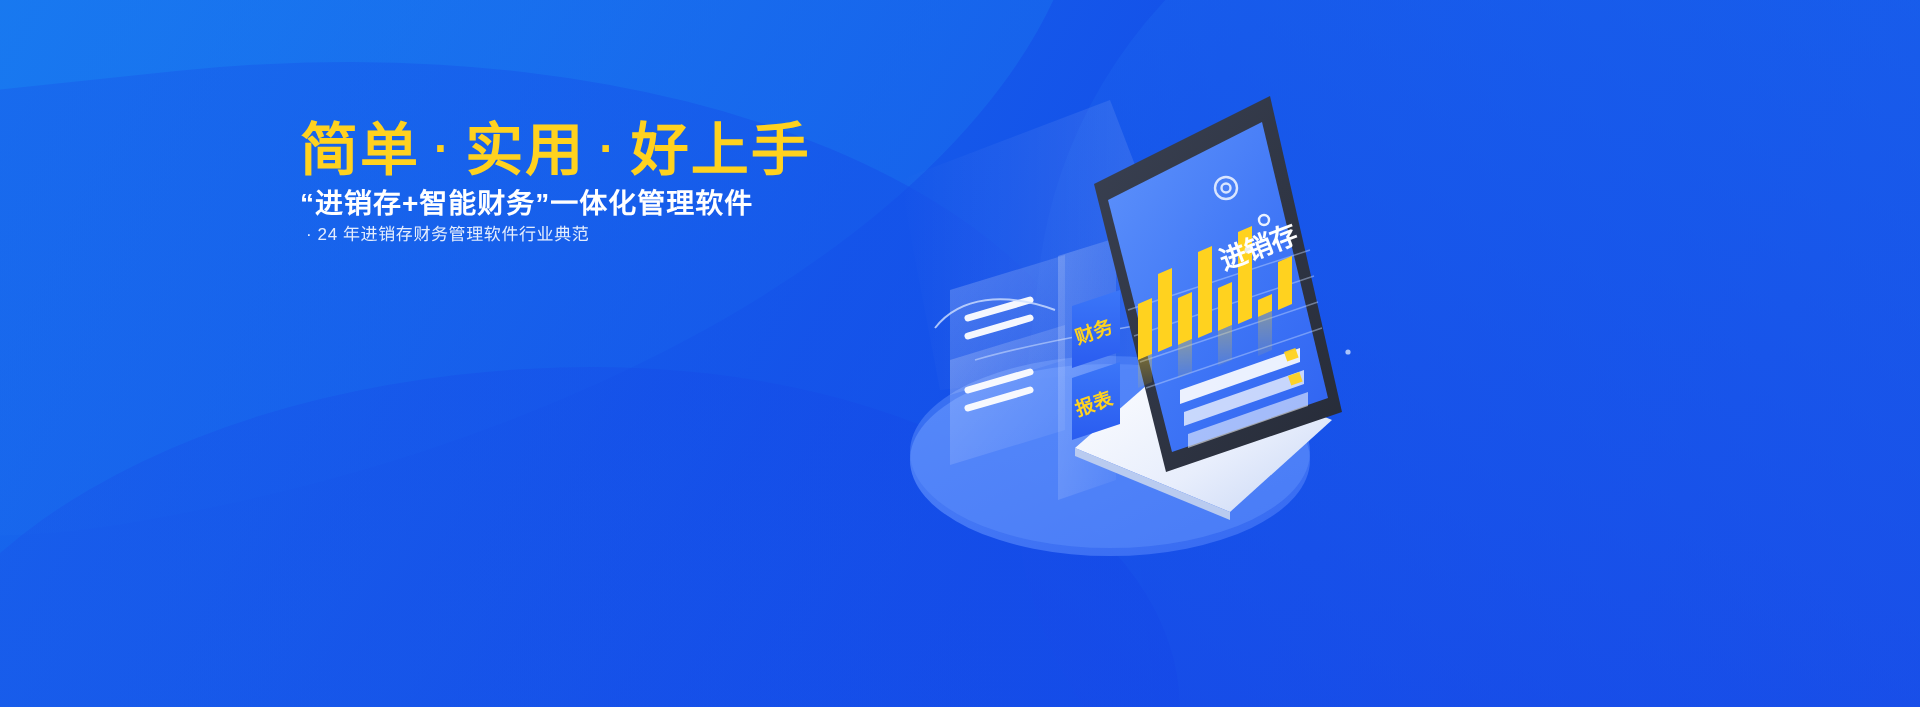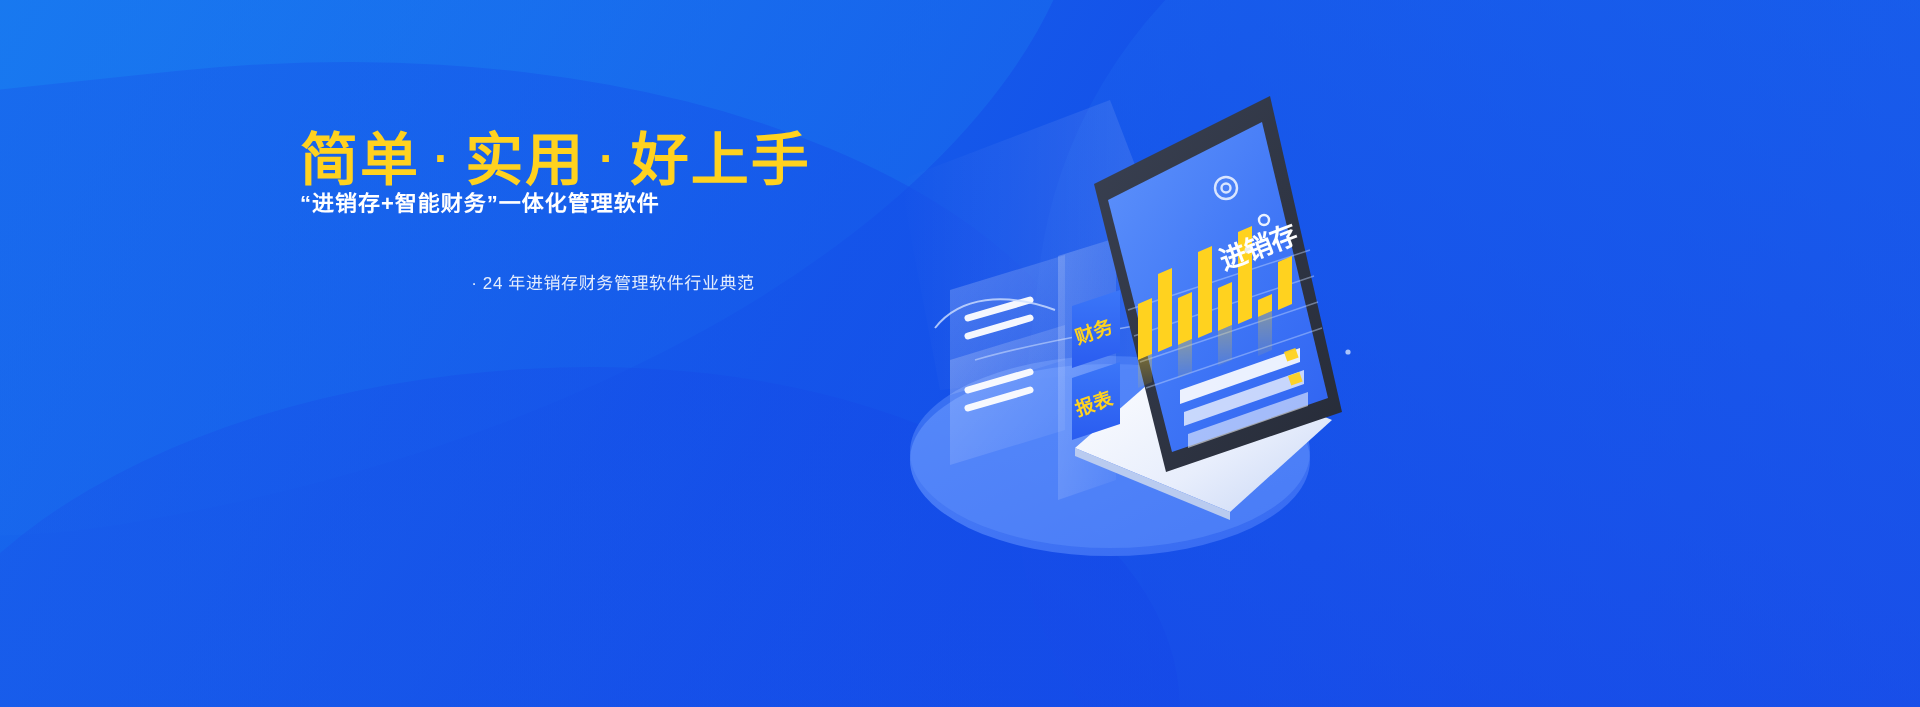--- a/index.html
+++ b/index.html
@@ -44,35 +44,36 @@
   }
   .wave-d{
     left:-120px; bottom:-420px; width:1300px; height:760px;
     background:linear-gradient(70deg,#1a58ea 0%, #1446e7 100%);
     border-radius:55% 45% 0 0;
     opacity:.45;
   }
 
   
   .copy{
-    position:absolute; left:300px; top:129px; width:620px; z-index:20;
+    position:absolute; left:300px; top:119px; width:620px; z-index:20;
   }
   .headline{
     font-size:58px; line-height:1.06;
     font-weight:700; letter-spacing:2px;
     color:#ffd21f;
     white-space:nowrap;
   }
   .headline .dot{ padding:0 14px; font-size:46px; vertical-align:6px; }
   .subhead{
-    font-size:22px; line-height:1.25; font-weight:700;
+    margin-top:6px;
+    font-size:28px; line-height:1.25; font-weight:700;
     color:#ffffff; letter-spacing:1px; white-space:nowrap;
   }
   .bullets{
-    margin-top:52px; margin-left:6px;text-align:center;
+    margin-left:6px;
   }
   .bullet{
     font-size:17px; line-height:27px;
     color:#e4edfd; letter-spacing:.6px; white-space:nowrap;
   }
 
   
   .art{
     position:absolute; left:880px; top:60px;
     width:480px; height:560px; z-index:10;

